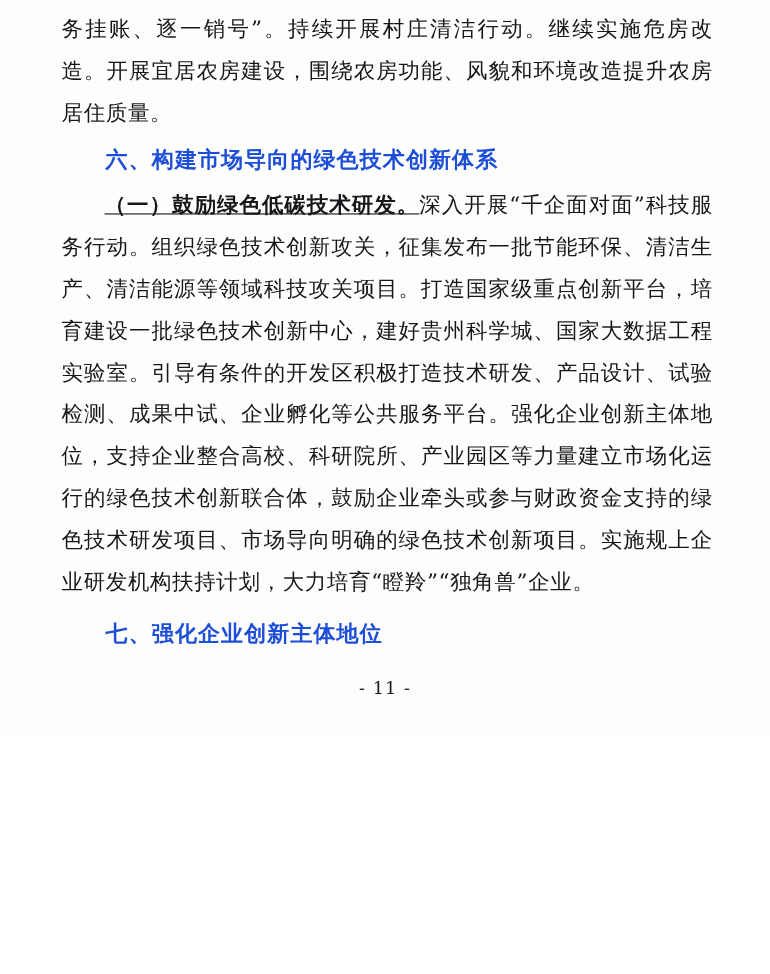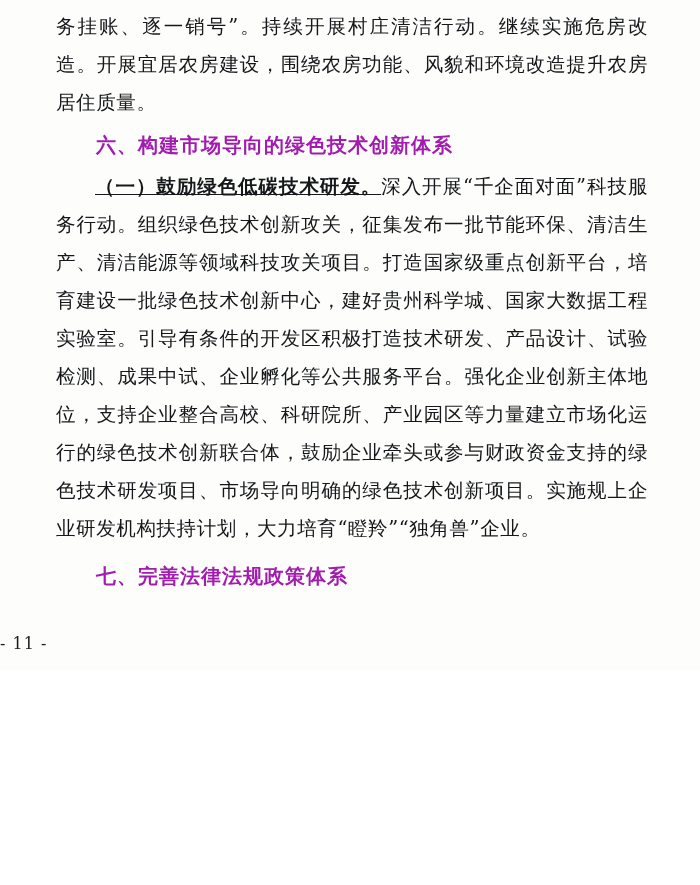--- a/index.html
+++ b/index.html
@@ -39,29 +39,30 @@
   .para.cont {
     text-indent: 0;
   }
   .heading {
     margin: 0;
     font-size: 20px;
     line-height: 40px;
     font-weight: bold;
     text-indent: 2em;
     letter-spacing: 1px;
-    color: #a21caf;
+    color: #1d4ed8;
   }
   .spacer-sm { height: 3px; }
   .spacer-md { height: 5px; }
   .footer {
     position: absolute;
     left: 0;
     right: 0;
-    bottom: 18px;
+    bottom: 36px;
+    text-align: center;
     font-size: 16px;
     letter-spacing: 1px;
     color: #1a1a1a;
     font-family: "DejaVu Serif", serif;
   }
   .emph {
     font-weight: bold;
     text-decoration: underline;
   }
 </style>
@@ -79,18 +80,18 @@
 
     <div class="spacer-sm"></div>
 
     <p class="para"><span class="emph">（一）鼓励绿色低碳技术研发。</span><span>深入开展“千企面对面”科技服务行动。组织绿色技术创新攻关，征集发布一批节能环保、清洁生产、清洁能源等领域科技攻关项目。打造国家级重点创新平台，培育建设一批绿色技术创新中心，建好贵州科学城、国家大数据工程实验室。引导有条件的开发区积极打造技术研发、产品设计、试验检测、成果中试、企业孵化等公共服务平台。强化企业创新主体地位，支持企业整合高校、科研院所、产业园区等力量建立市场化运行的绿色技术创新联合体，鼓励企业牵头或参与财政资金支持的绿色技术研发项目、市场导向明确的绿色技术创新项目。实施规上企业研发机构扶持计划，大力培育“瞪羚”“独角兽”企业。</span></p>
 
     <div class="spacer-md"></div>
 
 
     <div class="spacer-sm"></div>
 
-    <h2 class="heading">七、完善法律法规政策体系</h2>
+    <h2 class="heading">七、强化企业创新主体地位</h2>
 
   </div>
 
   <div class="footer">- 11 -</div>
 </div>
 
 </body></html>

